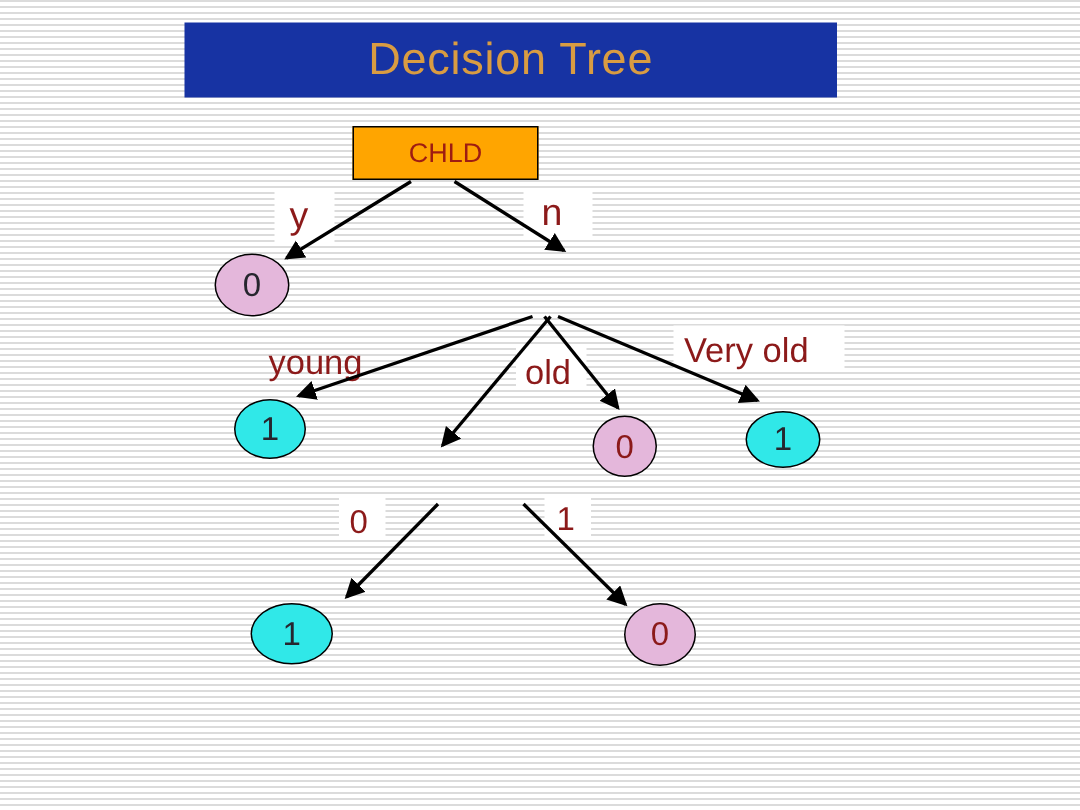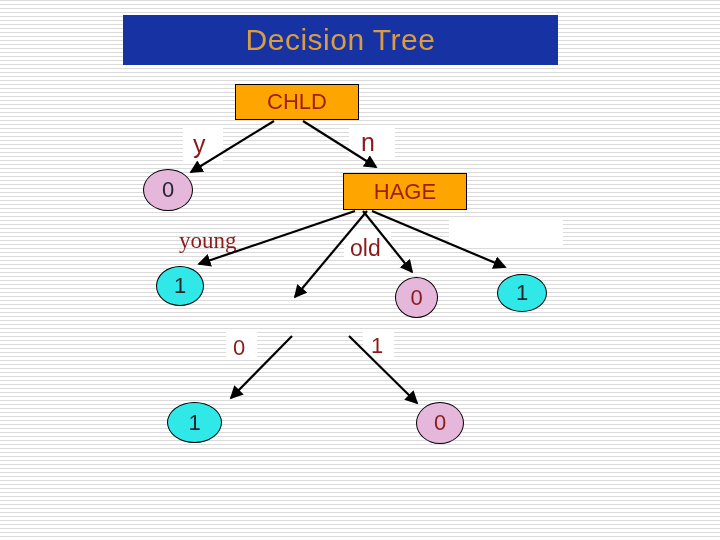--- a/index.html
+++ b/index.html
@@ -19,21 +19,21 @@
     color:var(--title-text,#D99C42);font-size:30px;letter-spacing:0.5px;
   }
   .patch{position:absolute;background:#ffffff;z-index:1;}
   .node{
     position:absolute;z-index:3;display:flex;align-items:center;justify-content:center;
     border:1.5px solid #000;box-sizing:border-box;
   }
   .decision{
     background:var(--decision-node-bg,#FFA500);
     color:var(--decision-node-text,#9E1C12);
-    font-size:22px;
+    font-size:18px;
     align-items:center;
   }
   .leaf{border-radius:50%;font-size:22px;}
   .leaf-0{background:var(--leaf-0-bg,#E4B7DB);}
   .leaf-1{background:var(--leaf-1-bg,#30E8E8);}
   .digit-dark{color:var(--leaf-digit-dark,#26262e);}
   .digit-red{color:var(--leaf-digit-red,#8B1A1A);}
   .edge-label{
     position:absolute;z-index:4;color:var(--edge-label-text,#8C1A1A);
     font-size:23px;line-height:1.05;white-space:nowrap;
@@ -53,23 +53,20 @@
   <div class="patch" style="left:183px;top:127px;width:40px;height:36px;"></div>
   <div class="patch" style="left:349px;top:127px;width:46px;height:32px;"></div>
   <div class="patch" style="left:344px;top:232px;width:47px;height:28px;"></div>
   <div class="patch" style="left:449px;top:217px;width:114px;height:31px;"></div>
   <div class="patch" style="left:226px;top:331px;width:31px;height:29px;"></div>
   <div class="patch" style="left:363px;top:331px;width:31px;height:27px;"></div>
 
   <div class="node decision" style="left:235px;top:84px;width:124px;height:36px;">
     <span>CHLD</span>
   </div>
-  <div class="node decision" style="left:343px;top:173px;width:124px;height:37px;">
-    <span>HAGE</span>
-  </div>
 
   <div class="node leaf leaf-0 digit-dark" style="left:143px;top:169px;width:50px;height:42px;">
     <span>0</span>
   </div>
   <div class="node leaf leaf-1 digit-dark" style="left:156px;top:266px;width:48px;height:40px;">
     <span>1</span>
   </div>
   <div class="node leaf leaf-0 digit-red" style="left:395px;top:277px;width:43px;height:41px;">
     <span>0</span>
   </div>
@@ -78,22 +75,23 @@
   </div>
   <div class="node leaf leaf-1 digit-dark" style="left:167px;top:402px;width:55px;height:41px;">
     <span>1</span>
   </div>
   <div class="node leaf leaf-0 digit-red" style="left:416px;top:402px;width:48px;height:42px;">
     <span>0</span>
   </div>
 
   <div class="edge-label big" style="left:193px;top:131px;">y</div>
   <div class="edge-label big" style="left:361px;top:129px;">n</div>
-  <div class="edge-label" style="left:179px;top:229px;font-family:Liberation Serif, serif;">young</div>
+  <div class="edge-label" style="left:179px;top:229px;">young</div>
   <div class="edge-label" style="left:350px;top:236px;">old</div>
+  <div class="edge-label" style="left:456px;top:221px;">Very old</div>
   <div class="edge-label" style="left:233px;top:336px;font-size:22px;">0</div>
   <div class="edge-label" style="left:371px;top:334px;font-size:22px;">1</div>
 
   <svg class="edges" width="720" height="540" viewBox="0 0 720 540">
     <defs>
       <marker id="ah" markerWidth="7" markerHeight="7" refX="5.2" refY="3" orient="auto" markerUnits="strokeWidth">
         <path d="M0,0 L6,3 L0,6 z" fill="#000"></path>
       </marker>
     </defs>
     <line x1="274" y1="121" x2="191" y2="172" stroke="#000" stroke-width="2.2" marker-end="url(#ah)"></line>

